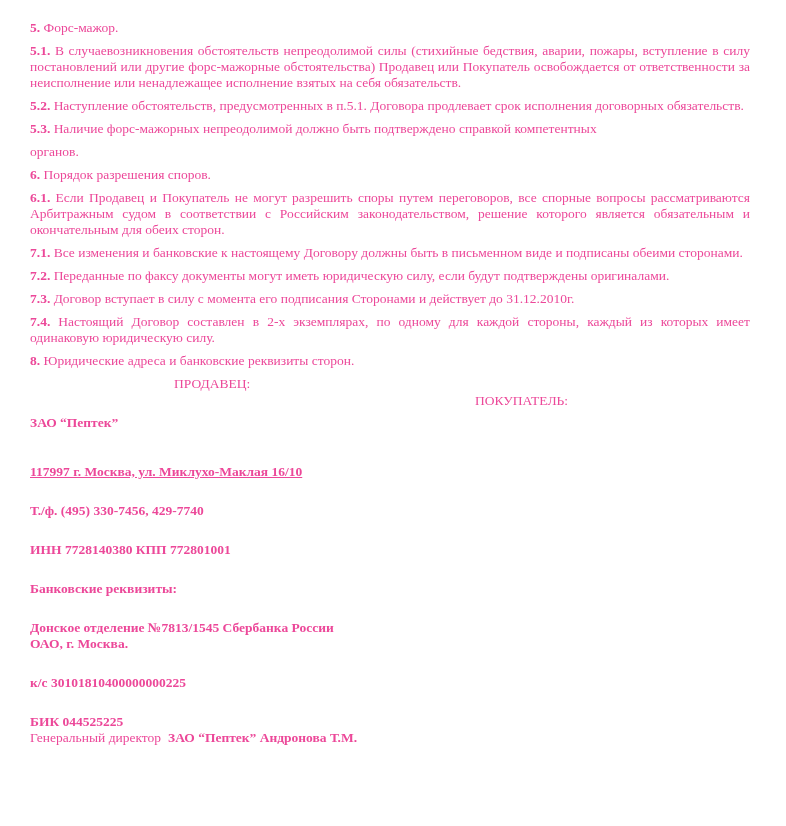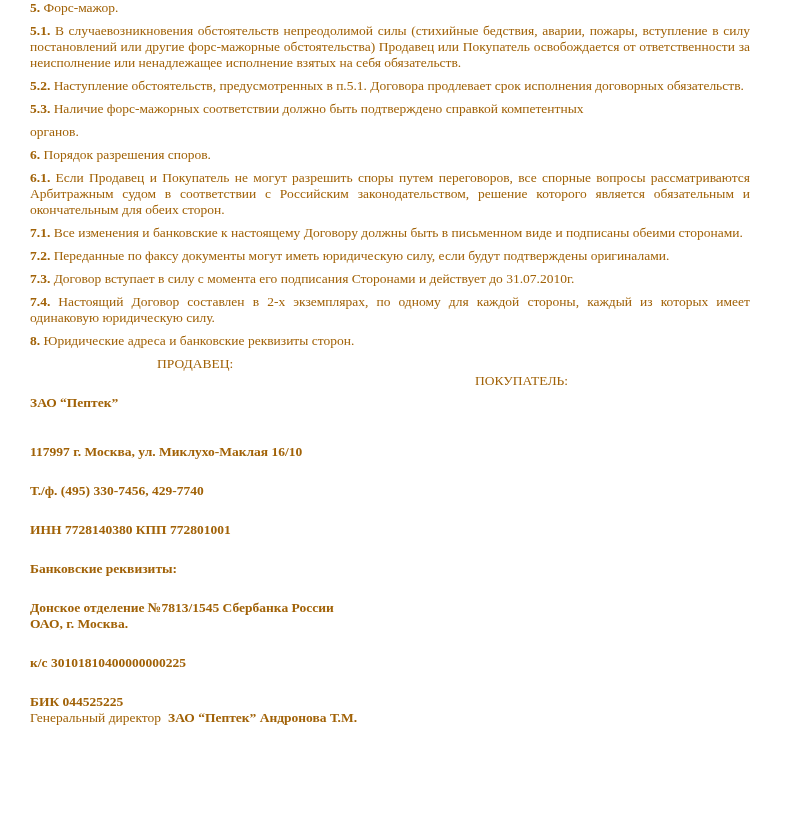--- a/index.html
+++ b/index.html
@@ -1,66 +1,66 @@
 <!DOCTYPE html>
 <html><head>
 <meta charset="utf-8">
 <style>
   html, body { margin: 0; padding: 0; background: #ffffff; }
   .page {
     position: relative;
     width: 786px;
     height: 826px;
     box-sizing: border-box;
-    padding: 0 36px 0 30px;
+    padding: 20px 36px 0 30px;
     background: #ffffff;
-    color: #a16207;
+    color: #ec4899;
     font-family: "Liberation Serif", "DejaVu Serif", serif;
     font-size: 13.5px;
     line-height: 16px;
     overflow: hidden;
   }
   .para { margin: 0 0 7px 0; }
   .justify { text-align: justify; }
   .num { font-weight: bold; }
   .parties { position: relative; height: 16px; margin: 0; }
-  .seller-label { position: absolute; left: 127px; top: 0; }
+  .seller-label { position: absolute; left: 144px; top: 0; }
   .buyer-label { position: absolute; left: 445px; top: 17px; }
   .detail { font-weight: bold; margin: 23px 0 0 0; }
-  .detail.xl { margin-top: 33px; }
+  .detail.xl { margin-top: 33px; text-decoration: underline; }
   .sec9 { margin-top: 9px; margin-bottom: 5px; }
   .sig { margin-top: 0; }
   .sig .role { margin-right: 7px; }
   .sig .sig-name { font-weight: bold; }
 </style>
 </head>
 <body>
 
 <div class="page">
 
   <p class="para"><span class="num">5.</span> <span>Форс-мажор.</span></p>
 
   <p class="para justify"><span class="num">5.1.</span> <span>В случаевозникновения обстоятельств непреодолимой силы (стихийные бедствия, аварии, пожары, вступление в силу постановлений или другие форс-мажорные обстоятельства) Продавец или Покупатель освобождается от ответственности за неисполнение или ненадлежащее исполнение взятых на себя обязательств.</span></p>
 
   <p class="para"><span class="num">5.2.</span> <span>Наступление обстоятельств, предусмотренных в п.5.1. Договора продлевает срок исполнения договорных обязательств.</span></p>
 
-  <p class="para"><span class="num">5.3.</span> <span>Наличие форс-мажорных соответствии должно быть подтверждено справкой компетентных</span></p>
+  <p class="para"><span class="num">5.3.</span> <span>Наличие форс-мажорных непреодолимой должно быть подтверждено справкой компетентных</span></p>
 
   <p class="para"><span>органов.</span></p>
 
   <p class="para"><span class="num">6.</span> <span>Порядок разрешения споров.</span></p>
 
   <p class="para justify"><span class="num">6.1.</span> <span>Если Продавец и Покупатель не могут разрешить споры путем переговоров, все спорные вопросы рассматриваются Арбитражным судом в соответствии с Российским законодательством, решение которого является обязательным и окончательным для обеих сторон.</span></p>
 
 
   <p class="para"><span class="num">7.1.</span> <span>Все изменения и банковские к настоящему Договору должны быть в письменном виде и подписаны обеими сторонами.</span></p>
 
   <p class="para"><span class="num">7.2.</span> <span>Переданные по факсу документы могут иметь юридическую силу, если будут подтверждены оригиналами.</span></p>
 
-  <p class="para"><span class="num">7.3.</span> <span>Договор вступает в силу с момента его подписания Сторонами и действует до 31.07.2010г.</span></p>
+  <p class="para"><span class="num">7.3.</span> <span>Договор вступает в силу с момента его подписания Сторонами и действует до 31.12.2010г.</span></p>
 
   <p class="para justify"><span class="num">7.4.</span> <span>Настоящий Договор составлен в 2-х экземплярах, по одному для каждой стороны, каждый из которых имеет одинаковую юридическую силу.</span></p>
 
   <p class="para"><span class="num">8.</span> <span>Юридические адреса и банковские реквизиты сторон.</span></p>
 
   <div class="parties">
     <span class="seller-label">ПРОДАВЕЦ:</span>
     <span class="buyer-label">ПОКУПАТЕЛЬ:</span>
   </div>
 

